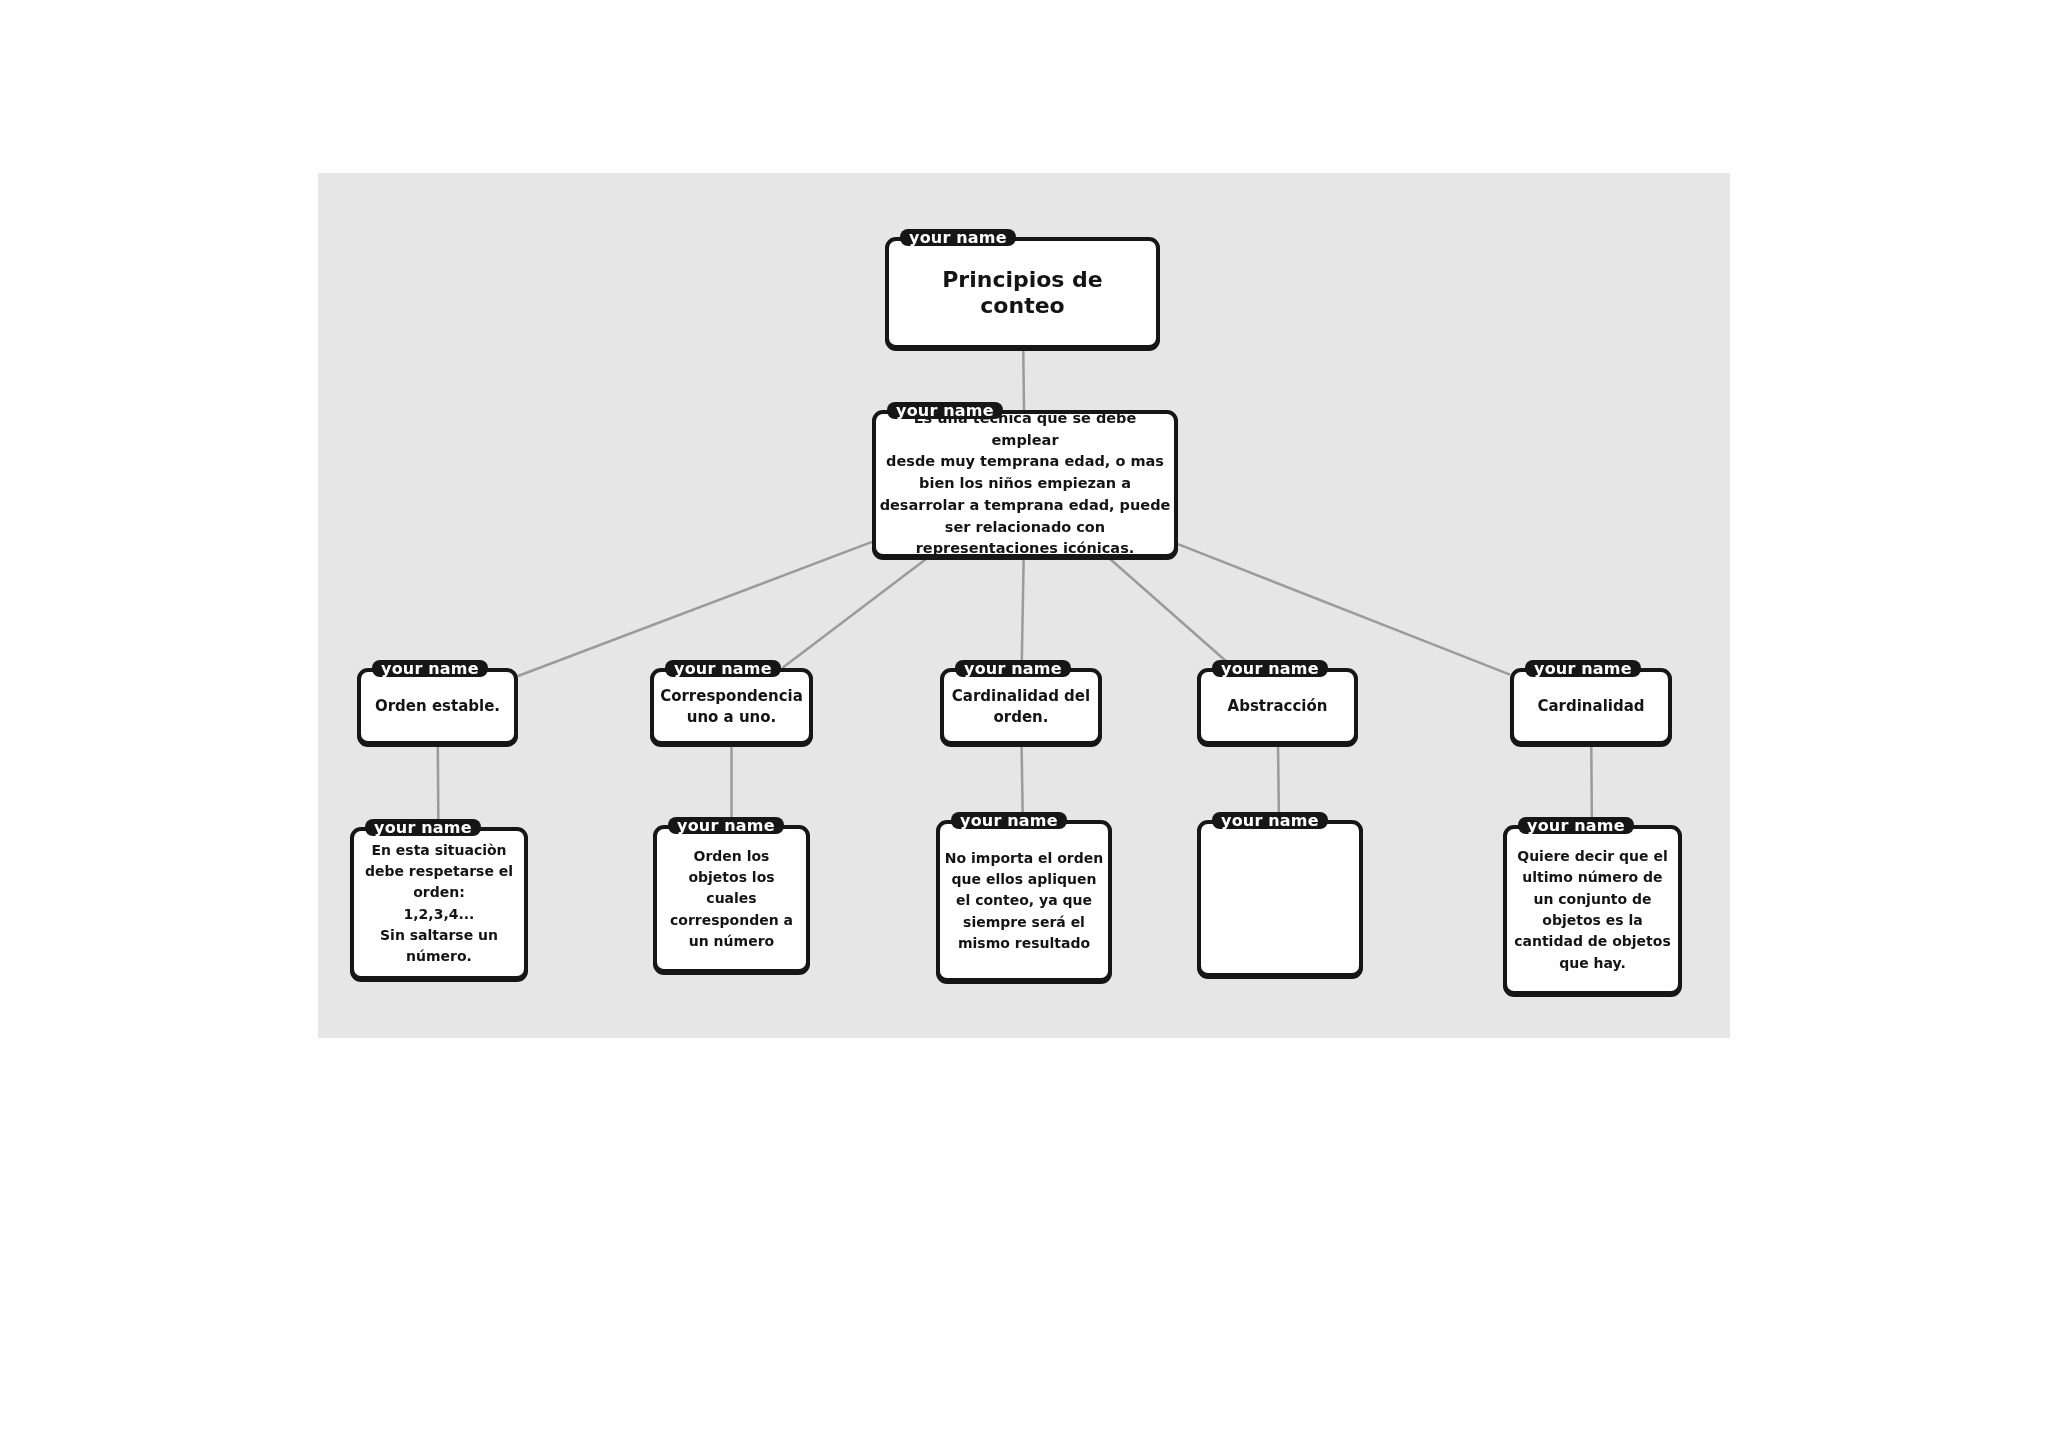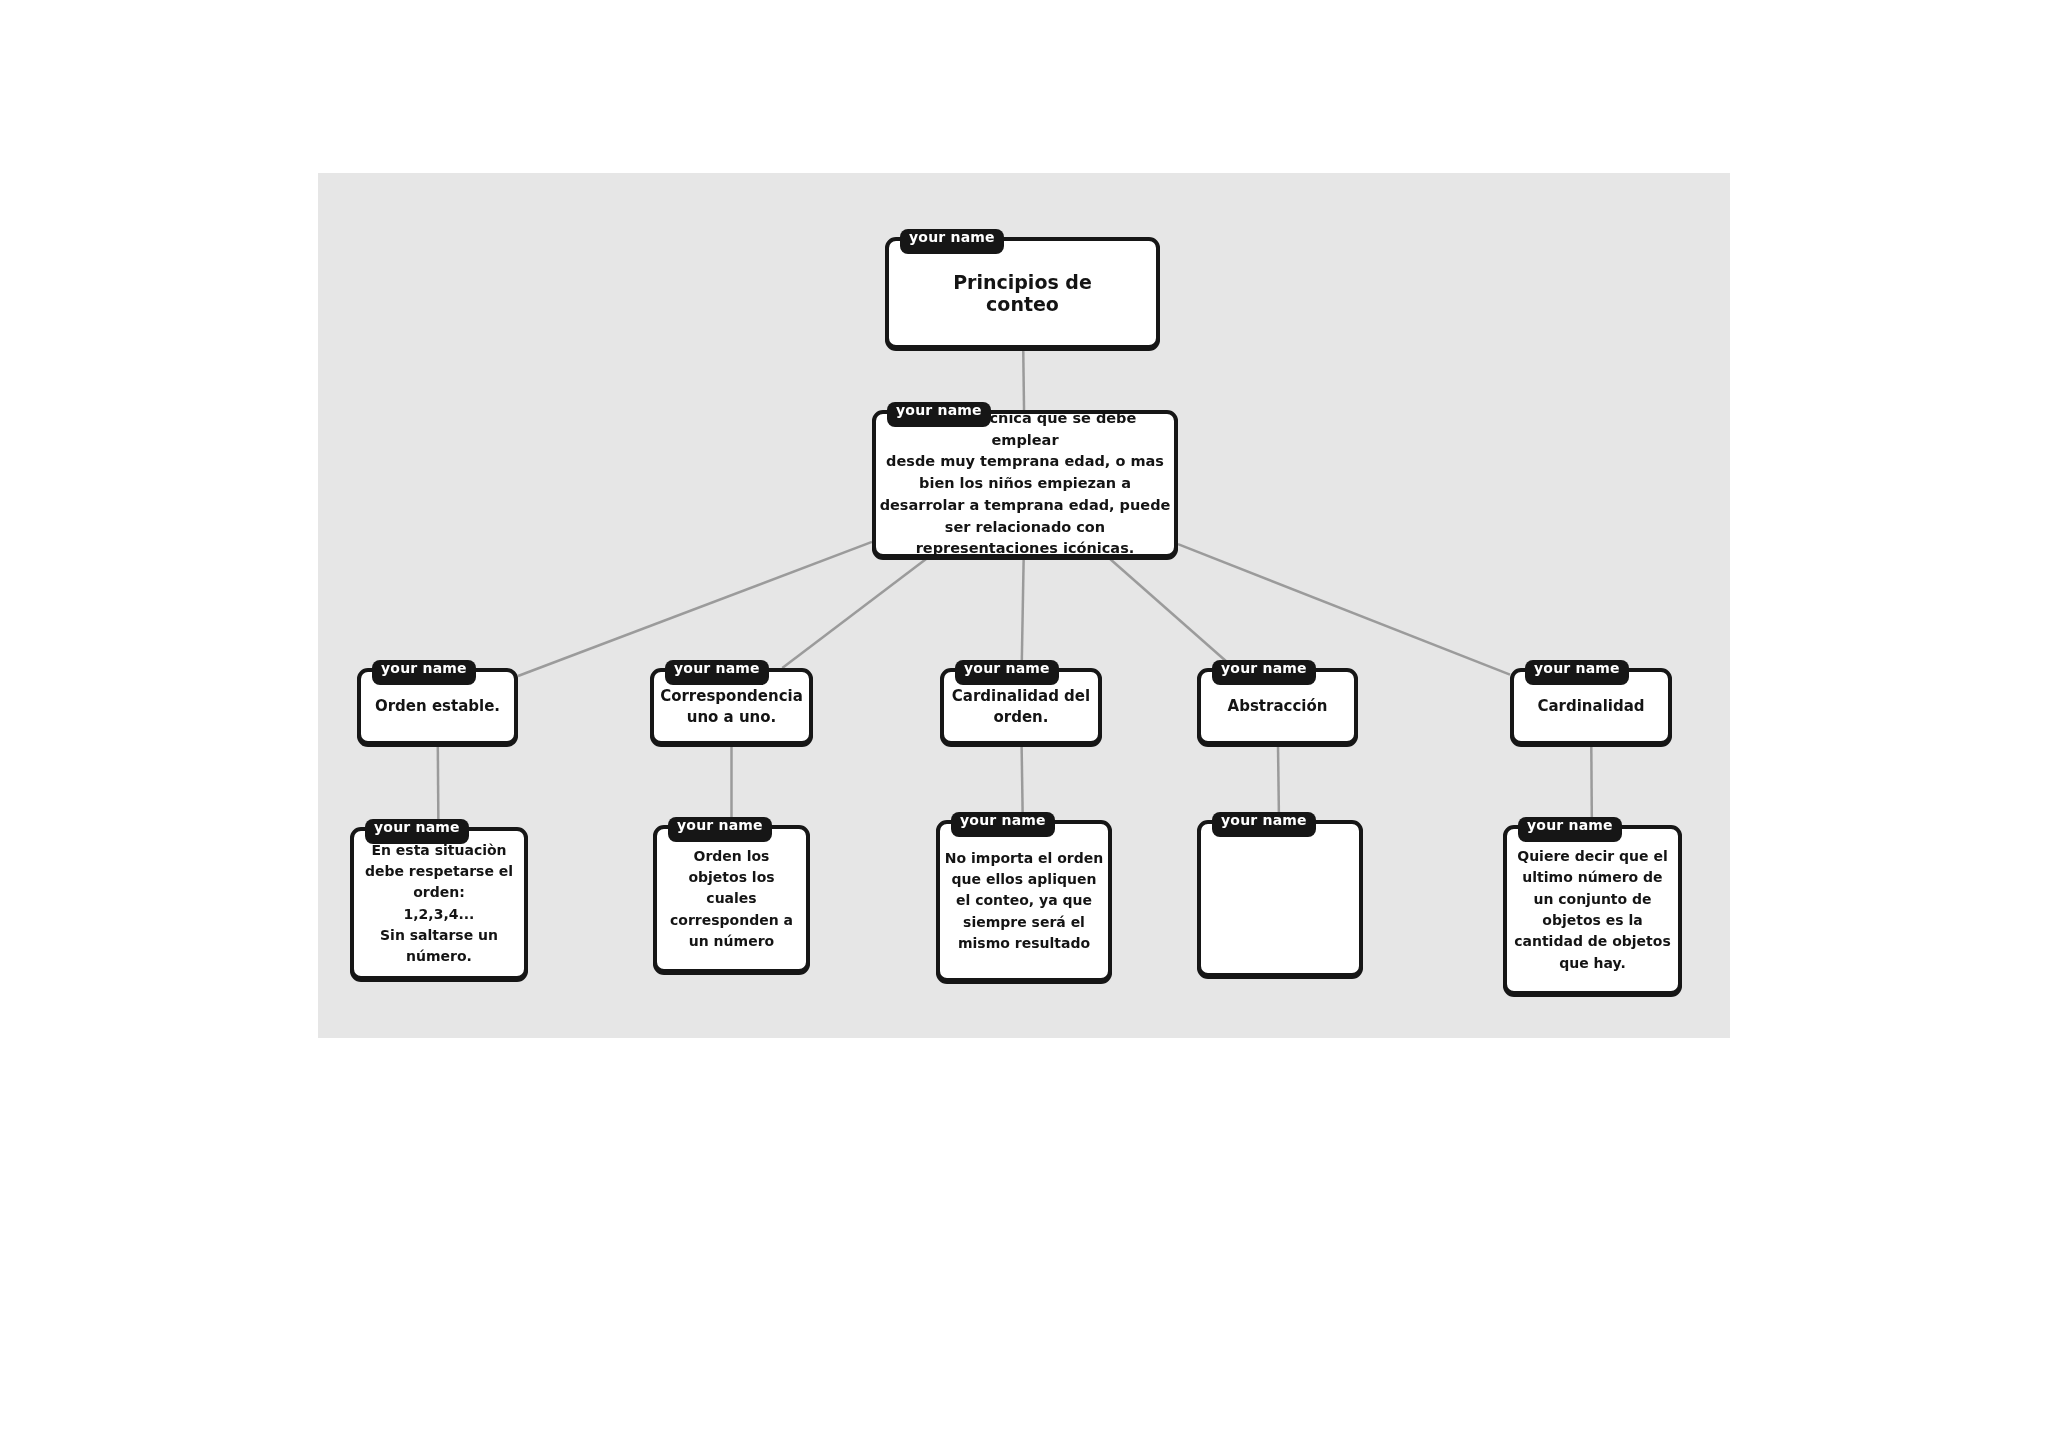--- a/index.html
+++ b/index.html
@@ -39,36 +39,36 @@
     align-items: center;
     justify-content: center;
     text-align: center;
     font-weight: bold;
     color: #141414;
   }
   .tab {
     position: absolute;
     top: -12px;
     left: 11px;
-    height: 25px;
+    height: 17px;
     line-height: 17px;
     padding: 0 9px;
     background: #161616;
     color: #ffffff;
-    font-size: 14px;
+    font-size: 16px;
     font-weight: bold;
     border-radius: 8px;
     white-space: nowrap;
     letter-spacing: 0.2px;
   }
   .node-text {
     white-space: pre-line;
     padding: 2px 3px;
   }
-  .fs-title  { font-size: 19px;   line-height: 1.18; }
+  .fs-title  { font-size: 22px;   line-height: 1.18; }
   .fs-desc   { font-size: 14.5px; line-height: 1.5;  }
   .fs-mid    { font-size: 15px;   line-height: 1.35; }
   .fs-detail { font-size: 14px;   line-height: 1.52; }
 </style>
 </head>
 <body>
 
 <div id="page">
   <div id="canvas" style="background: rgb(230, 230, 230);">
 

